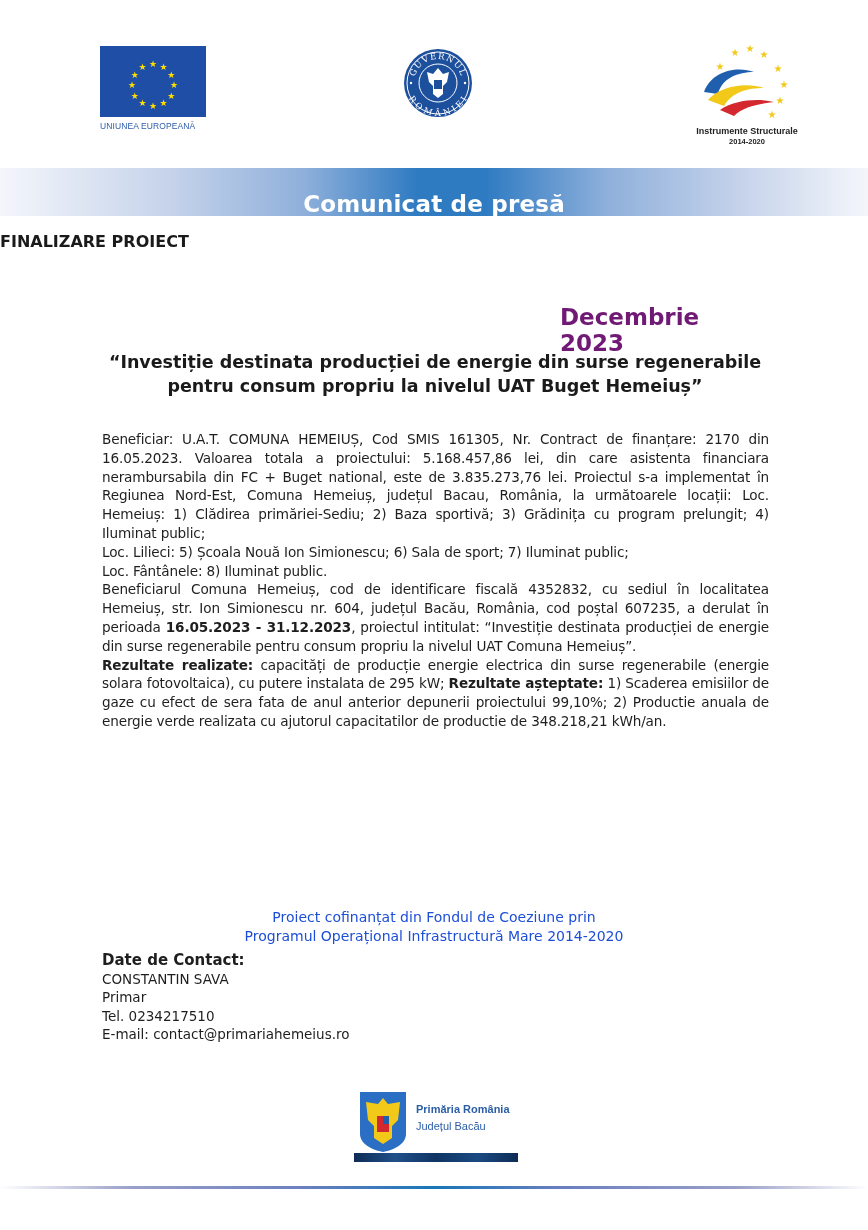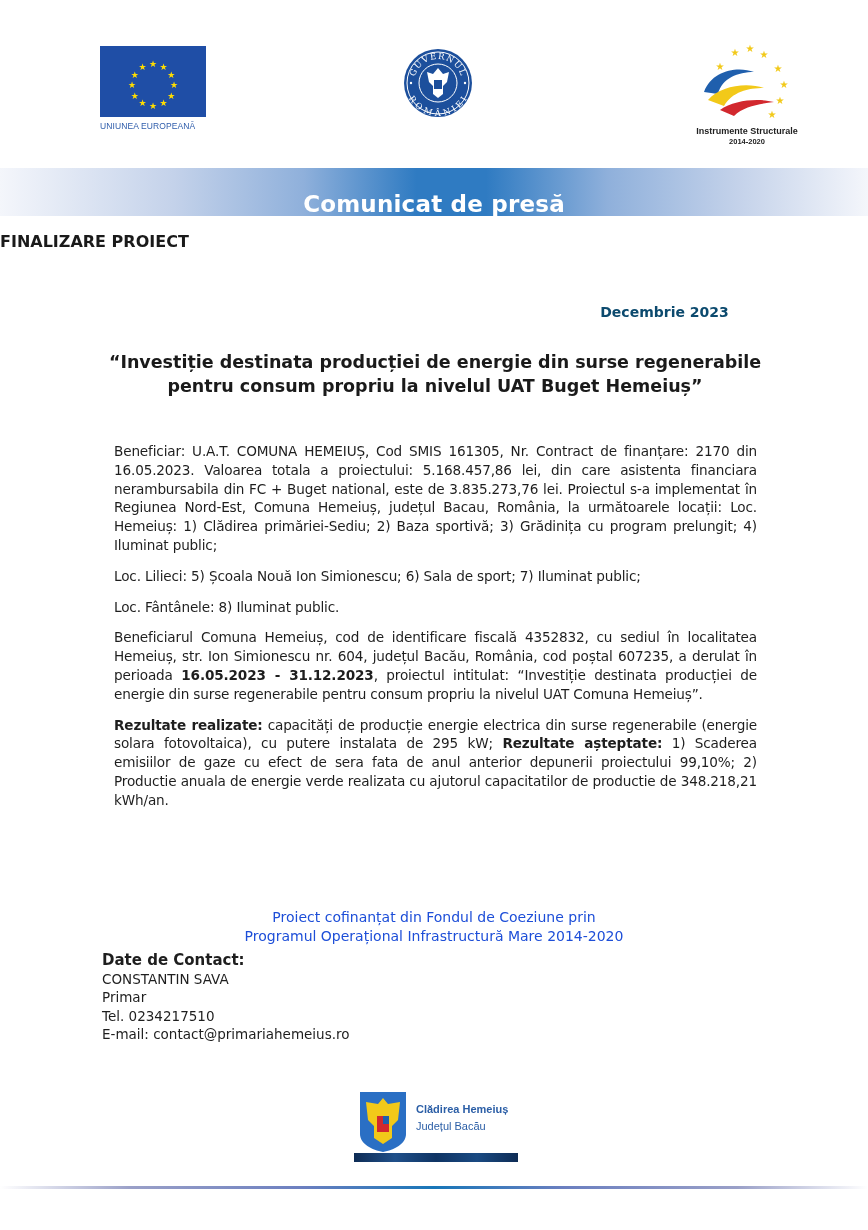--- a/index.html
+++ b/index.html
@@ -18,27 +18,27 @@
   .is-label2 { left: 682px; top: 137px; width: 130px; text-align: center;
                font-family: "Liberation Sans", sans-serif; font-weight: bold; font-size: 7.5px; color: #222; }
 
   
   .banner { left: 0; top: 168px; width: 868px; height: 48px;
             background: linear-gradient(90deg, #f4f6fb 0%, #c4d2ea 20%, #8fb0db 35%, #2f7bc2 48%, #2f7bc2 56%, #8fb0db 70%, #c4d2ea 85%, #f4f6fb 100%); }
   .banner-title { left: 0; top: 180px; width: 868px; height: 48px; line-height: 48px; text-align: center;
                   color: #ffffff; font-size: 23px; font-weight: bold; letter-spacing: 0.2px; }
 
   .subtitle { left: 0; top: 232px; width: 868px; text-align: left; font-size: 16px; font-weight: bold; color: #1a1a1a; }
-  .date { left: 560px; top: 304px; width: 209px; text-align: center; font-size: 14px; font-weight: bold; color: #0c4a6e; }
+  .date { left: 560px; top: 304px; width: 209px; text-align: left; font-size: 23px; font-weight: bold; color: #701a75; }
   .project-title { left: 90px; top: 350px; width: 690px; text-align: center; font-size: 17.5px;
                    font-weight: bold; line-height: 24px; color: #1a1a1a; }
 
   .body-text { left: 102px; top: 430px; width: 667px; font-size: 13.6px; line-height: 18.8px;
                text-align: justify; color: #1e1e1e; letter-spacing: -0.15px; }
-  .body-text p { margin: 12px; }
+  .body-text p { margin: 0; }
   .body-text b { font-weight: bold; }
 
   .cofin { left: 0; top: 880px; width: 868px; text-align: center; font-size: 14px; line-height: 19px; color: #1d4ed8; margin-top: 28px; }
 
   .contact { left: 102px; top: 951px; width: 400px; font-size: 13.5px; line-height: 18.6px; color: #1e1e1e; }
   .contact-heading { font-size: 15px; font-weight: bold; }
 
   
   .crest { left: 358px; top: 1090px; width: 50px; height: 62px; }
   .primaria { left: 416px; top: 1103px; font-family: "Liberation Sans", sans-serif; font-size: 11px;
@@ -149,17 +149,17 @@
 
 <div class="abs crest">
   <svg width="50" height="62" viewBox="0 0 50 62">
     <path d="M2 2 H48 V44 C48 54, 36 60, 25 62 C14 60, 2 54, 2 44 Z" fill="#2a6fc4"></path>
     <path d="M25 8 L30 14 L42 12 L40 30 L34 36 L34 48 L25 54 L16 48 L16 36 L10 30 L8 12 L20 14 Z" fill="#f2c919"></path>
     <rect x="19" y="26" width="6" height="8" fill="#d2282e"></rect>
     <rect x="25" y="26" width="6" height="8" fill="#1f5fad"></rect>
     <rect x="19" y="34" width="12" height="8" fill="#d2282e"></rect>
   </svg>
 </div>
-<div class="abs primaria">Clădirea Hemeiuș</div>
+<div class="abs primaria">Primăria România</div>
 <div class="abs judet">Județul Bacău</div>
 <div class="abs footer-strip"></div>
 
 <div class="abs bottom-line"></div>
 
 </body></html>

